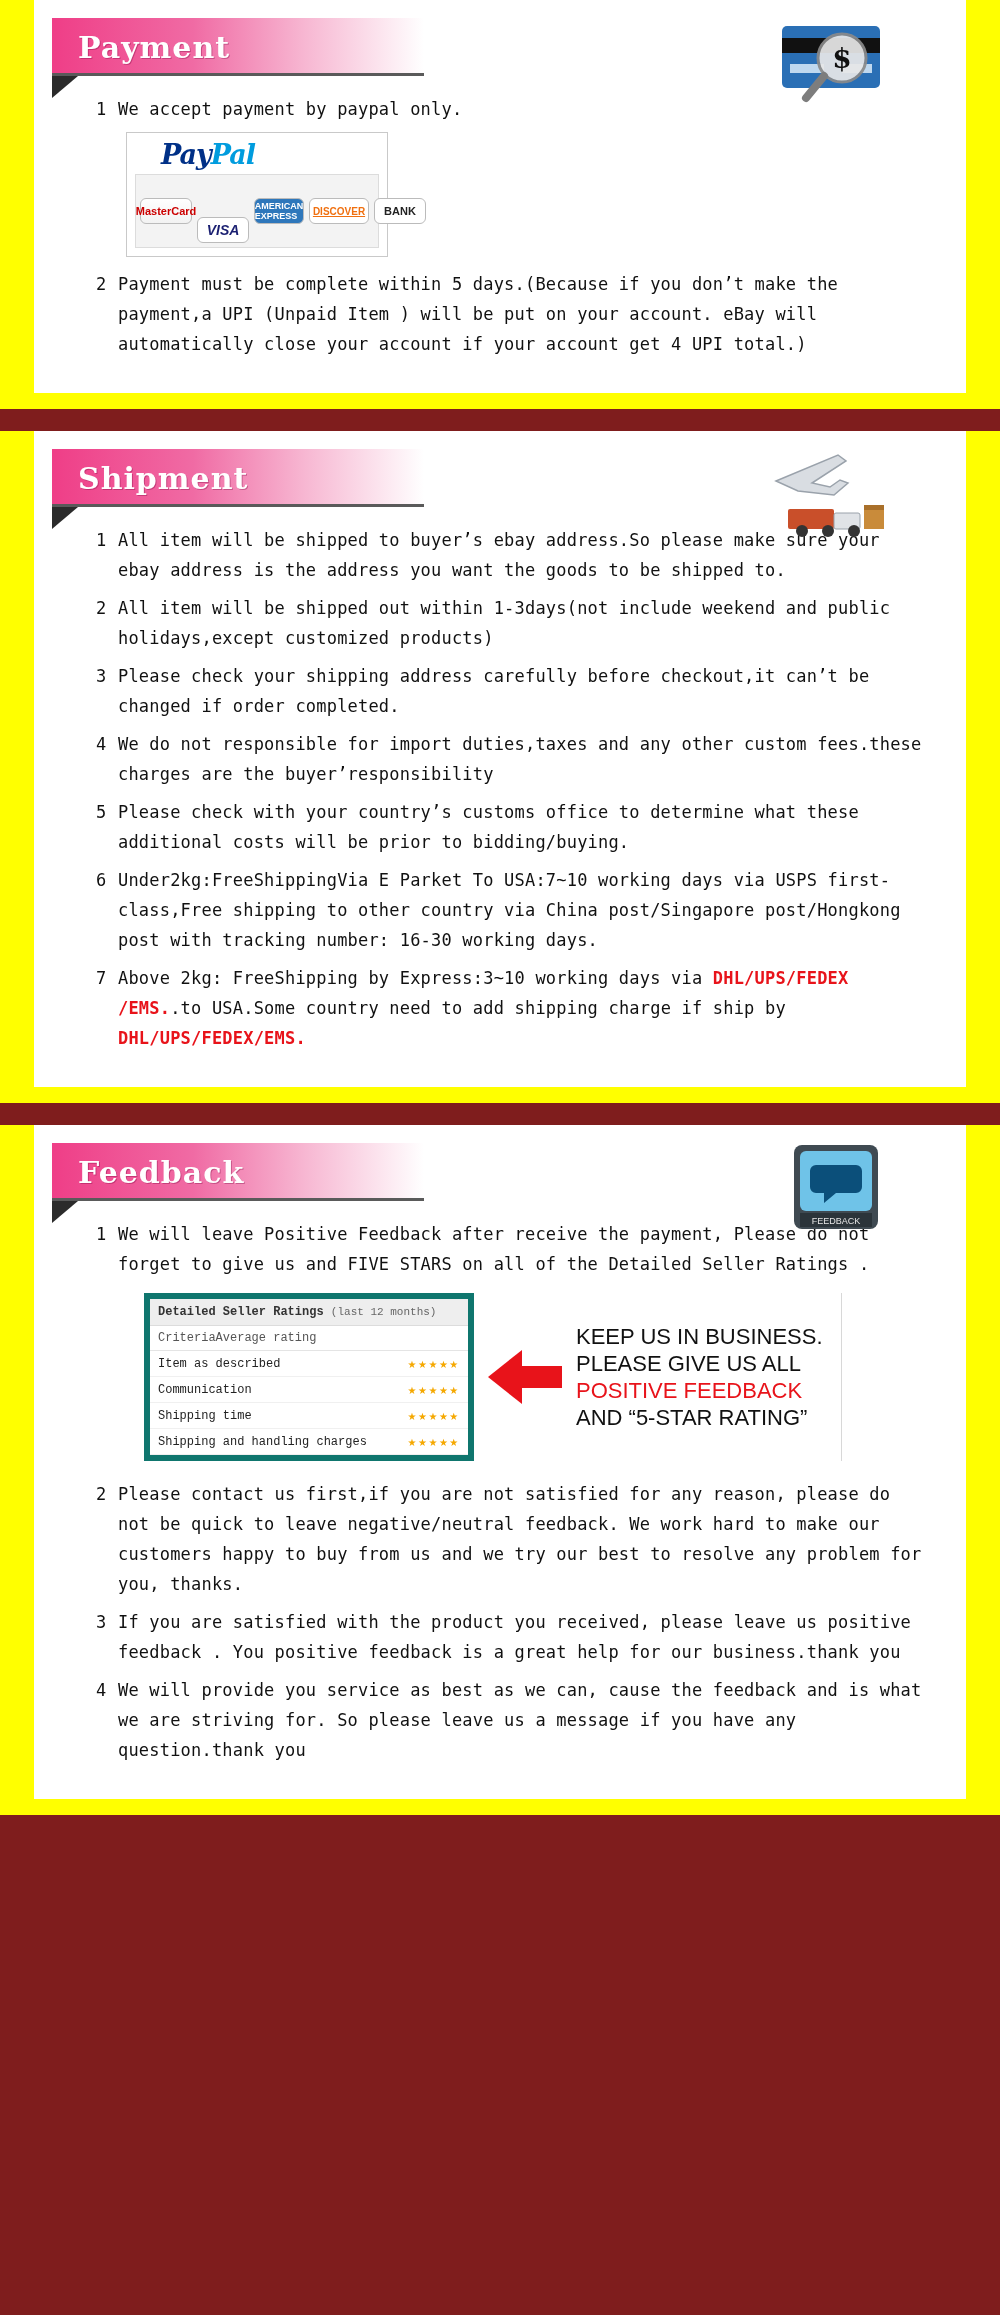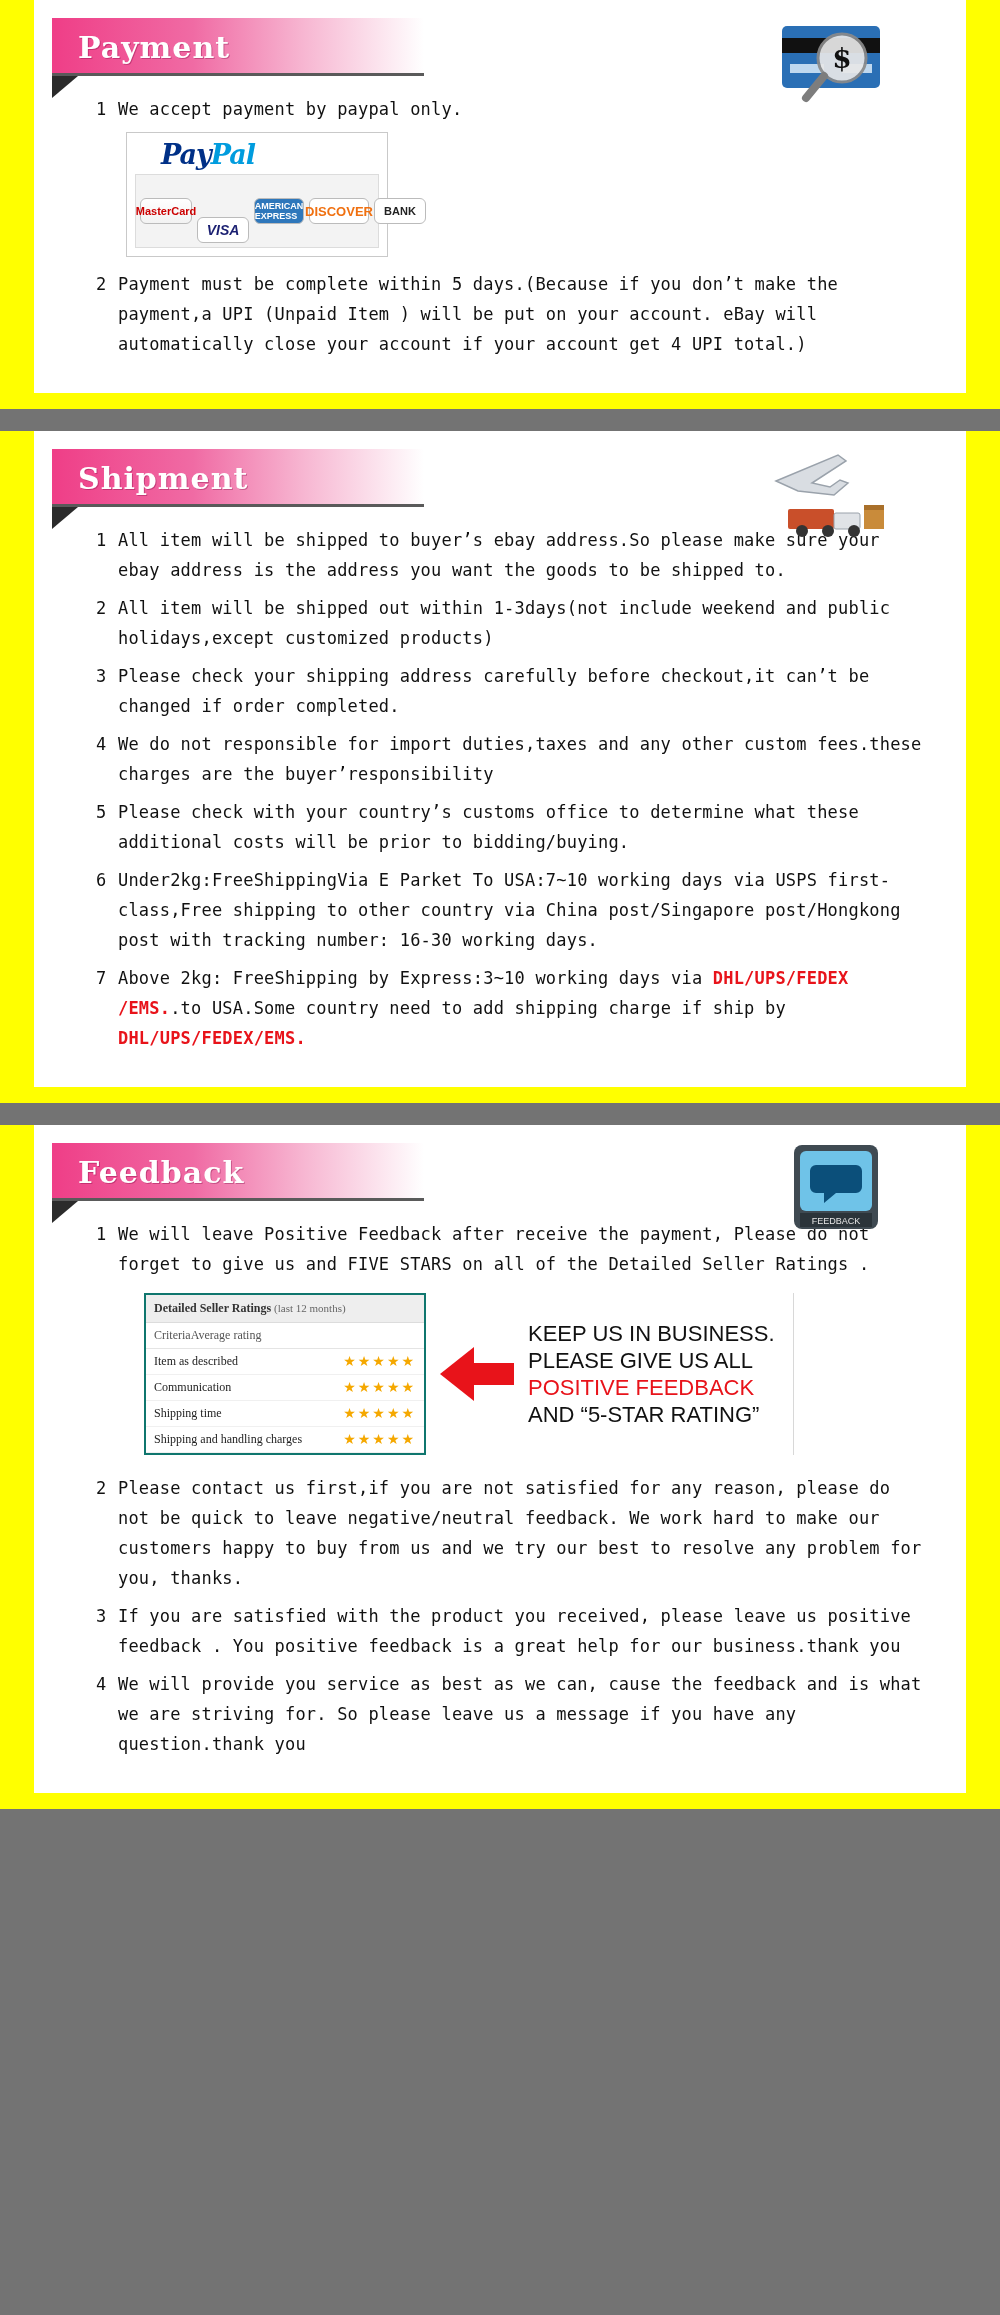--- a/index.html
+++ b/index.html
@@ -8,21 +8,21 @@
     background: #ffffff;
   }
   body {
     width: 1000px;
     font-family: "DejaVu Sans Mono", "Liberation Mono", monospace;
     color: #111;
   }
   .page {
     width: 1000px;
     min-height: 2315px;
-    background: #737373;
+    background: #7f1d1d;
     position: relative;
   }
 
   
   .section {
     position: relative;
     background: #ffff00;
     padding: 16px 0 16px 0;
     margin-bottom: 22px;
   }
@@ -134,34 +134,34 @@
     align-items: center;
     justify-content: center;
     font-family: "Liberation Sans", sans-serif;
     font-size: 11px;
     font-weight: bold;
     padding: 0 5px;
   }
   .card.mc { background: linear-gradient(#fff,#f2f2f2); color:#cc0000; min-width: 52px;}
   .card.visa { color: #1a1f71; font-style: italic; font-size: 14px; min-width: 52px; margin-top: 38px;}
   .card.amex { background:#2e77bb; color:#fff; font-size: 9px; min-width: 50px;}
-  .card.disc { background:#fff; color:#f07010; font-size: 13px; min-width: 60px;}
+  .card.disc { background:#fff; color:#f07010; font-size: 10px; min-width: 60px; text-decoration: underline;}
   .card.bank { color:#222; font-size: 11px; min-width: 52px;}
 
   
   .fb-figure {
     display: flex;
     align-items: center;
     margin: 14px 0 18px 48px;
   }
   .dsr {
-    width: 282px;
-    border: 2px solid #0f766e;
+    width: 330px;
+    border: 6px solid #0f766e;
     background: #ffffff;
-    font-family: Liberation Serif, serif;
+    font-family: Liberation Mono, monospace;
     font-size: 12px;
   }
   .dsr-title {
     background: #eeeeee;
     padding: 6px 8px;
     font-weight: bold;
     color: #333;
     border-bottom: 1px solid #dcdcdc;
   }
   .dsr-title span.months { font-weight: normal; color: #666; font-size: 11px; }

